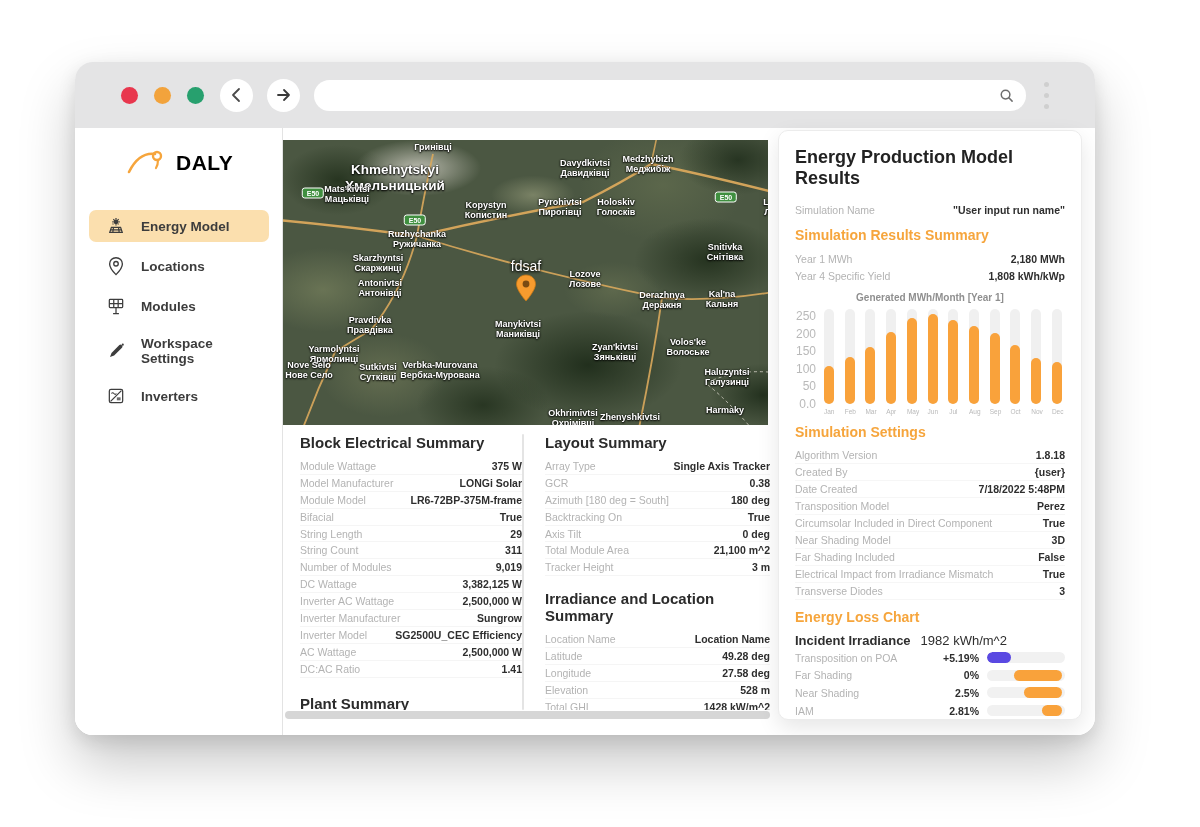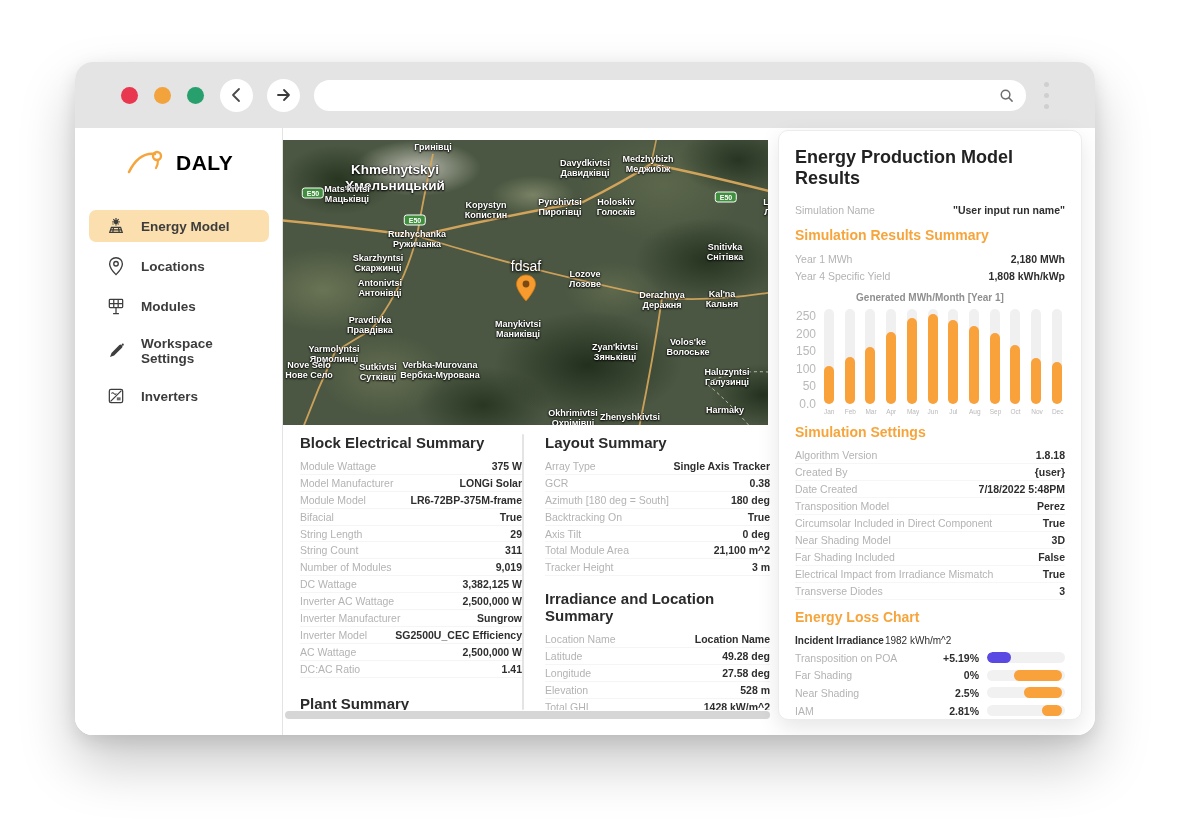--- a/index.html
+++ b/index.html
@@ -71,21 +71,21 @@
   .chart-title { text-align:center; font-size:10px; font-weight:bold; color:#8f8f8f; margin-bottom:6px; }
   .chart-body { display:flex; }
   .yaxis { position:relative; width:26px; height:95px; }
   .ytick { position:absolute; right:5px; transform:translateY(-50%); font-size:12px; color:#b9b9b9; }
   .bars { flex:1; display:flex; justify-content:space-between; align-items:flex-end; height:95px; padding:0 3px; }
   .track { position:relative; width:10px; height:95px; background:#f0f0f0; border-radius:5px; }
   .bar-fill { position:absolute; left:0; bottom:0; width:10px; border-radius:5px; }
   .months { display:flex; justify-content:space-between; padding:4px 3px 0 29px; }
   .months span { width:10px; text-align:center; font-size:6.5px; color:#b9b9b9; }
   
-  .incident { display:flex; align-items:center; gap:1px; font-size:10px; height:17px; }
+  .incident { display:flex; align-items:center; gap:10px; font-size:13px; height:17px; }
   .incident .il { color:#2e2e2e; font-weight:bold; }
   .incident .iv { color:#2e2e2e; }
   .lrow { display:flex; align-items:center; font-size:10.5px; height:17.6px; }
   .lrow .ll { color:#b3b3b3; flex:1; }
   .lrow .lv { color:#2e2e2e; font-weight:bold; width:50px; text-align:right; margin-right:8px; }
   .ltrack { position:relative; width:78px; height:11px; background:#f1f1f1; border-radius:6px; overflow:hidden; }
   .lseg { position:absolute; top:0; height:11px; border-radius:6px; }
 </style>
 </head>
 <body>

